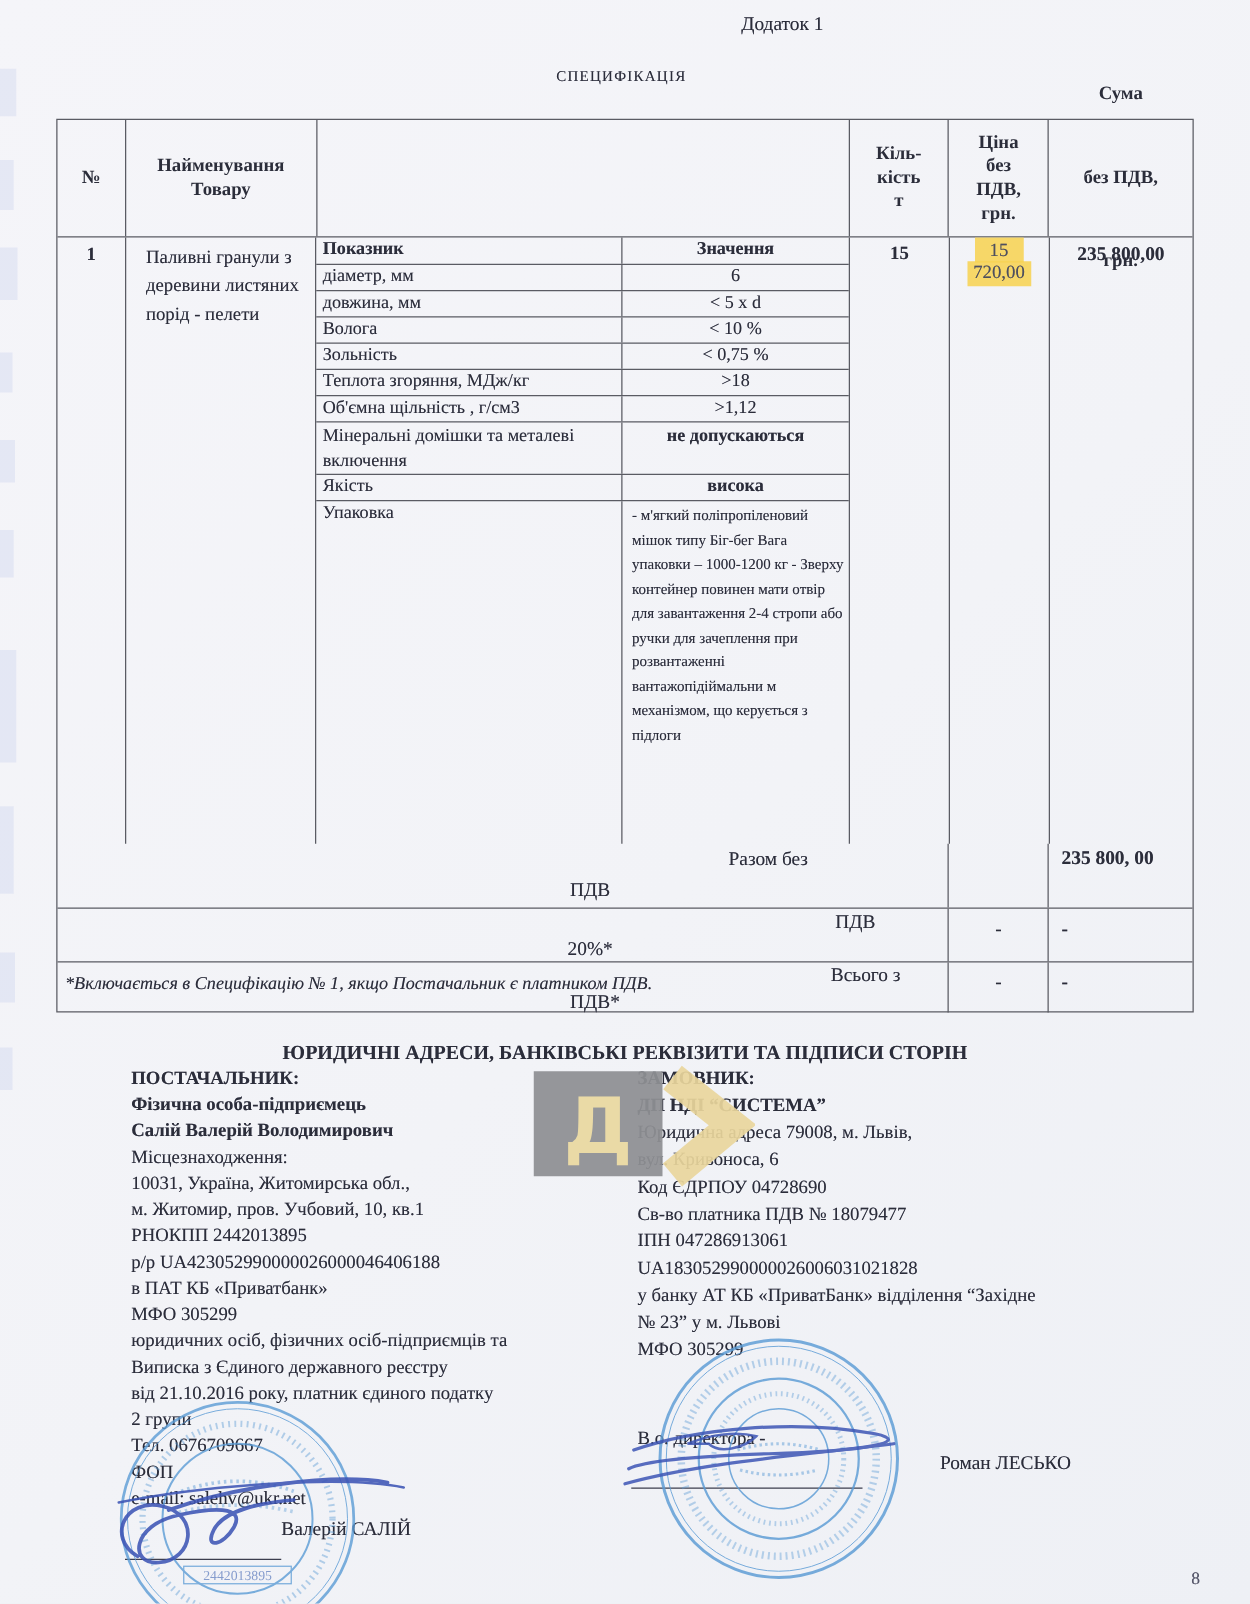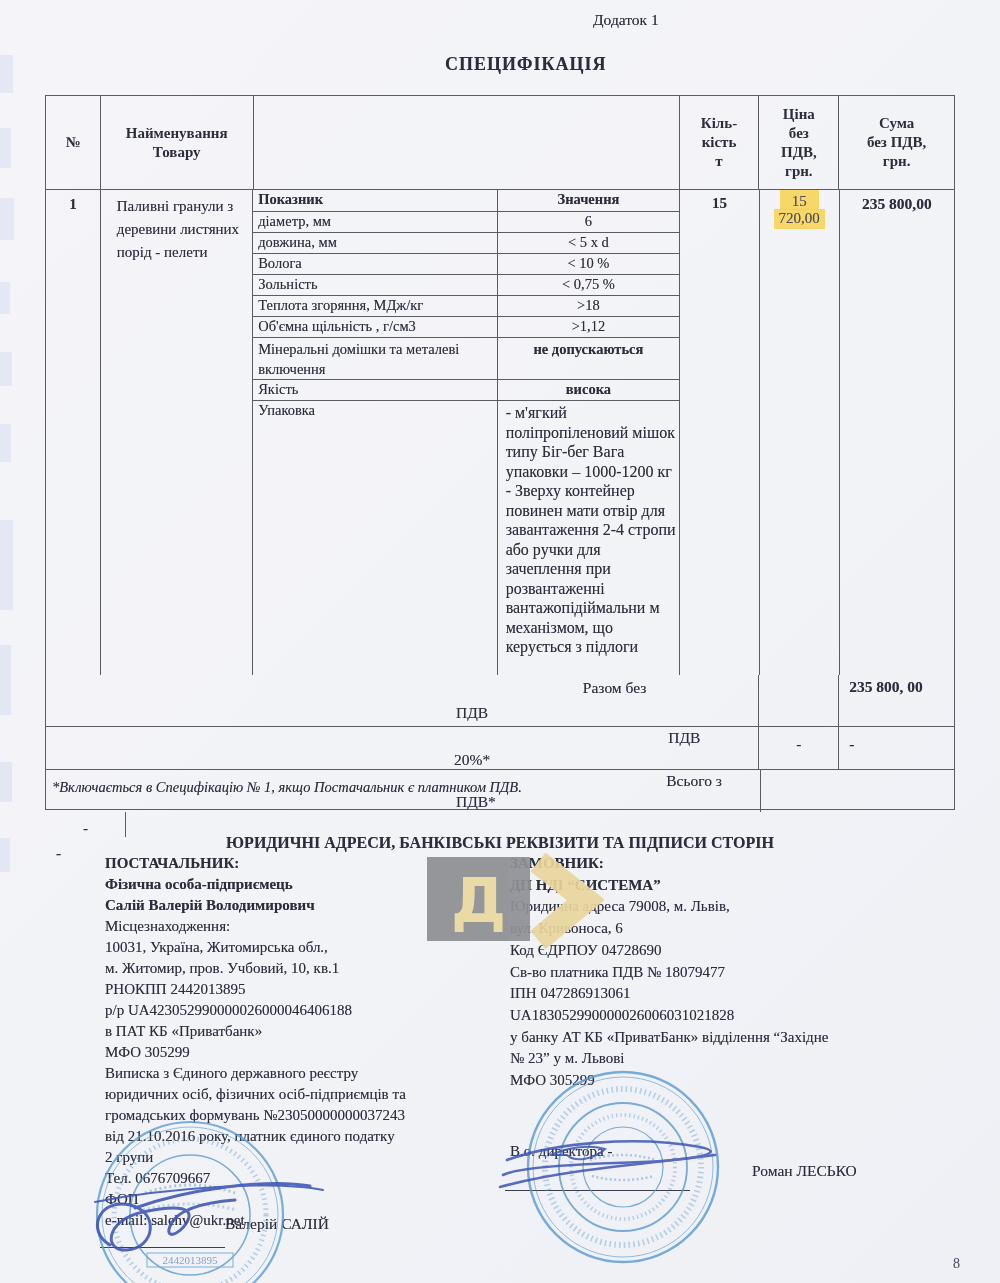--- a/index.html
+++ b/index.html
@@ -12,58 +12,58 @@
     color:#2b2d3a;
   }
   .page {
     position:absolute; inset:0;
     background:linear-gradient(135deg,#f5f5f9 0%,#f2f3f7 55%,#eef0f5 100%);
   }
   .txt { text-shadow:0 0 0.5px rgba(45,45,70,.45); }
 
   
   .hdr-right { position:absolute; left:593px; top:8px; font-size:15.5px; line-height:24px; }
-  .doc-title { position:absolute; left:445px; top:54px; font-size:18px; font-weight:bold; letter-spacing:1px; }
+  .doc-title { position:absolute; left:445px; top:54px; font-size:12px; font-weight:normal; letter-spacing:1px; }
 
   
   .spec-table { position:absolute; left:45px; top:95px; width:910px; height:715px; border:1.5px solid #5a5b63; }
   .trow { display:flex; width:100%; }
   .cell { border-right:1px solid #5a5b63; position:relative; }
-  .cell:last-child { border-right:none; }
+  .cell:last-child { border-right:none;gap:48px; }
   .hrow { height:94px; border-bottom:1px solid #5a5b63; }
   .hcell { display:flex; flex-direction:column; align-items:center; justify-content:center; font-weight:bold; font-size:15px; line-height:19px; text-align:center; }
   .c-num { width:55px; } .c-name { width:153px; } .c-specs { width:427px; }
   .c-qty { width:80px; } .c-price { width:80px; } .c-sum { width:115px; }
 
   .brow { height:485px; }
   .cell-num { font-weight:bold; text-align:center; padding-top:6px; font-size:15px; }
   .cell-name { padding:5px 10px 0 16px; font-size:15px; line-height:23px; }
 
   
   .specs-inner { width:100%; height:100%; display:flex; flex-direction:column; font-size:14.5px; }
   .srow { display:flex; border-bottom:1px solid #5a5b63; }
   .srow:last-child { border-bottom:none; flex:1; }
   .s-name { width:245px; border-right:1px solid #5a5b63; padding:1px 4px 0 5px; }
   .s-val  { width:182px; text-align:center; padding-top:1px; }
   .srow-h { height:22px; font-weight:bold; }
   .srow-n { height:21px; }
   .srow-tall { height:42px; line-height:20px; }
   .bold-val { font-weight:bold; }
-  .pack-val { text-align:left; padding:2px 2px 0 8px; font-size:16px; line-height:19.5px; }
+  .pack-val { text-align:left; padding:2px 2px 0 8px; font-size:12px; line-height:19.5px; }
 
   .cell-qty { text-align:center; padding-top:5px; font-weight:bold; font-size:15px; }
   .cell-price { text-align:center; padding-top:3px; font-size:15px; color:#4d4f60; }
   .hl { display:inline-block; background:rgba(247,209,79,.85); padding:0 6px; }
   .hl1 { margin-top:-3px; padding:3px 12px 0 12px; }
   .hl2 { padding:1px 5px 2px 5px; transform:translateY(-1px); }
   .cell-sum { text-align:center; padding-top:5px; font-weight:bold; font-size:15.5px; }
 
   
   .tot-row { display:flex; border-bottom:1px solid #5a5b63; font-size:15.5px; }
-  .tot-row:last-child { border-bottom:none;flex-direction:column; }
+  .tot-row:last-child { border-bottom:none; }
   .tot-label { width:715px; border-right:1px solid #5a5b63; }
   .tot-l1 { text-align:right; line-height:25px; }
   .tot-l2 { text-align:left; line-height:25px; }
   .tot-price { width:80px; border-right:1px solid #5a5b63; text-align:center; font-weight:bold; padding-top:12px; }
   .tot-sum { width:115px; text-align:left; padding:3px 4px 0 10px; font-weight:bold; }
   .tot-sum.dash { padding-top:12px; }
 
   .footnote { position:absolute; left:52px; top:779px; font-style:italic; font-size:14.5px; }
   .section-title { position:absolute; left:0; top:834px; width:100%; text-align:center; font-weight:bold; font-size:16px; }
 
@@ -222,23 +222,22 @@
     <div class="b txt">ПОСТАЧАЛЬНИК:</div>
     <div class="b txt">Фізична особа-підприємець</div>
     <div class="b txt">Салій Валерій Володимирович</div>
     <div class="txt">Місцезнаходження:</div>
     <div class="txt">10031, Україна, Житомирська обл.,</div>
     <div class="txt">м. Житомир, пров. Учбовий, 10, кв.1</div>
     <div class="txt">РНОКПП 2442013895</div>
     <div class="txt">р/р UA423052990000026000046406188</div>
     <div class="txt">в ПАТ КБ «Приватбанк»</div>
     <div class="txt">МФО 305299</div>
+    <div class="txt">юридичних осіб, фізичних осіб-підприємців та</div>
     <div class="txt">Виписка з Єдиного державного реєстру</div>
-    <div class="txt">юридичних осіб, фізичних осіб-підприємців та</div>
-    <div class="txt">громадських формувань №23050000000037243</div>
     <div class="txt">від 21.10.2016 року, платник єдиного податку</div>
     <div class="txt">2 групи</div>
     <div class="txt">Тел. 0676709667</div>
     <div class="txt">ФОП</div>
     <div class="txt">e-mail: salehv@ukr.net</div>
   </div>
 
   <div class="col-right">
     <div class="b txt">ЗАМОВНИК:</div>
     <div class="b txt">ДП НДІ “СИСТЕМА”</div>

